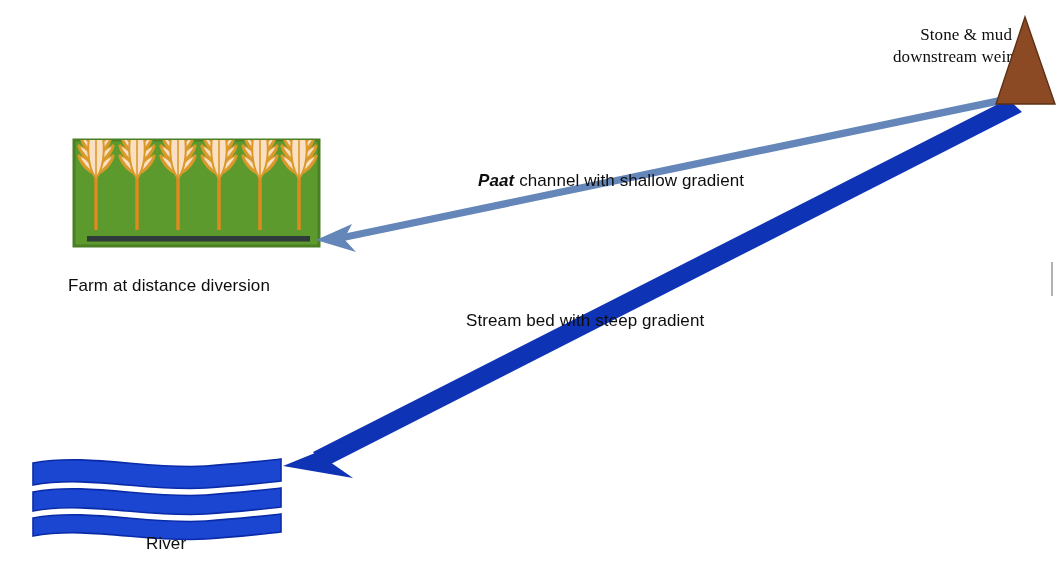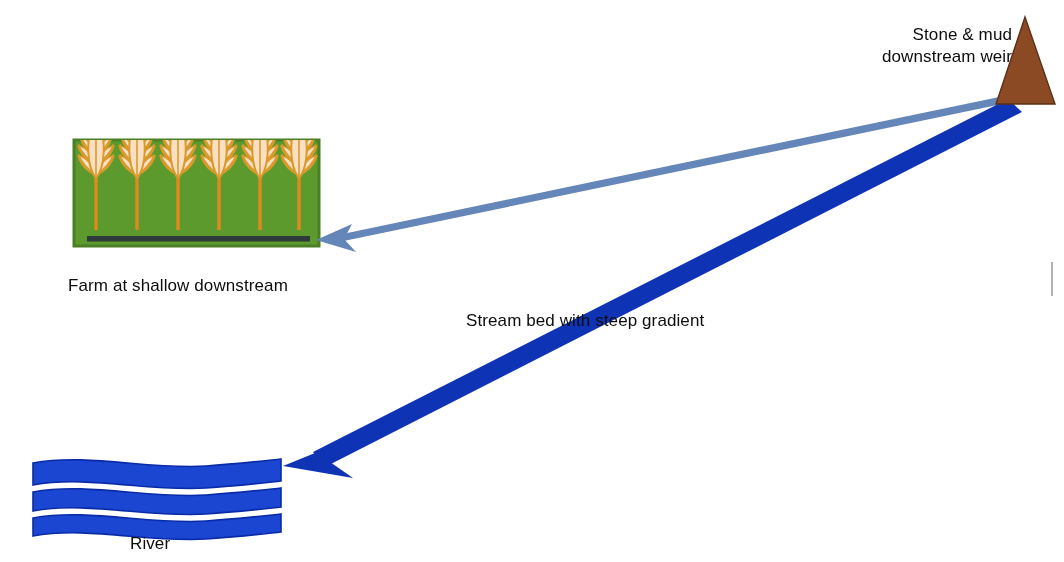--- a/index.html
+++ b/index.html
@@ -30,21 +30,21 @@
   }
   .lbl {
     position: absolute;
     color: #0d0d0d;
     font-family: "Liberation Sans", sans-serif;
     font-size: 17px;
     line-height: 22px;
     white-space: nowrap;
     letter-spacing: 0.1px;
   }
-  .lbl.right  { text-align: right; }
+  .lbl.right  { text-align: right; font-family: Liberation Serif, serif; }
   #label-weir-pos {
     position: absolute;
     left: 880px;
     top: 24px;
     width: 132px;
     text-align: right;
   }
   #label-paat {
     left: 478px;
     top: 170px;
@@ -56,21 +56,21 @@
   #label-stream {
     left: 466px;
     top: 310px;
     text-align: center;
   }
   #label-farm {
     left: 68px;
     top: 275px;
   }
   #label-river {
-    left: 130px;
+    left: 146px;
     top: 533px;
   }
   .edge-artifact {
     position: absolute;
     width: 2px;
     height: 34px;
     background: #9a9a9a;
     opacity: 0.75;
   }
   #edge-artifact-right {
@@ -165,22 +165,25 @@
       <path d="M1025,17 L1055,104 L996,104 Z" fill="#8B4A24" stroke="#5C3117" stroke-width="1.4"></path>
     </g>
 
   </svg>
 
   <div id="label-weir-pos" class="lbl right">
     <div>Stone &amp; mud</div>
     <div>downstream weir</div>
   </div>
 
+  <div id="label-paat" class="lbl">
+    <span class="emph">Paat</span><span> channel with shallow gradient</span>
+  </div>
 
   <div id="label-stream" class="lbl">Stream bed with steep gradient</div>
 
-  <div id="label-farm" class="lbl">Farm at shallow downstream</div>
+  <div id="label-farm" class="lbl">Farm at distance diversion</div>
 
   <div id="label-river" class="lbl">River</div>
 
   <div id="edge-artifact-right" class="edge-artifact"></div>
 
 </div>
 
 </body></html>

